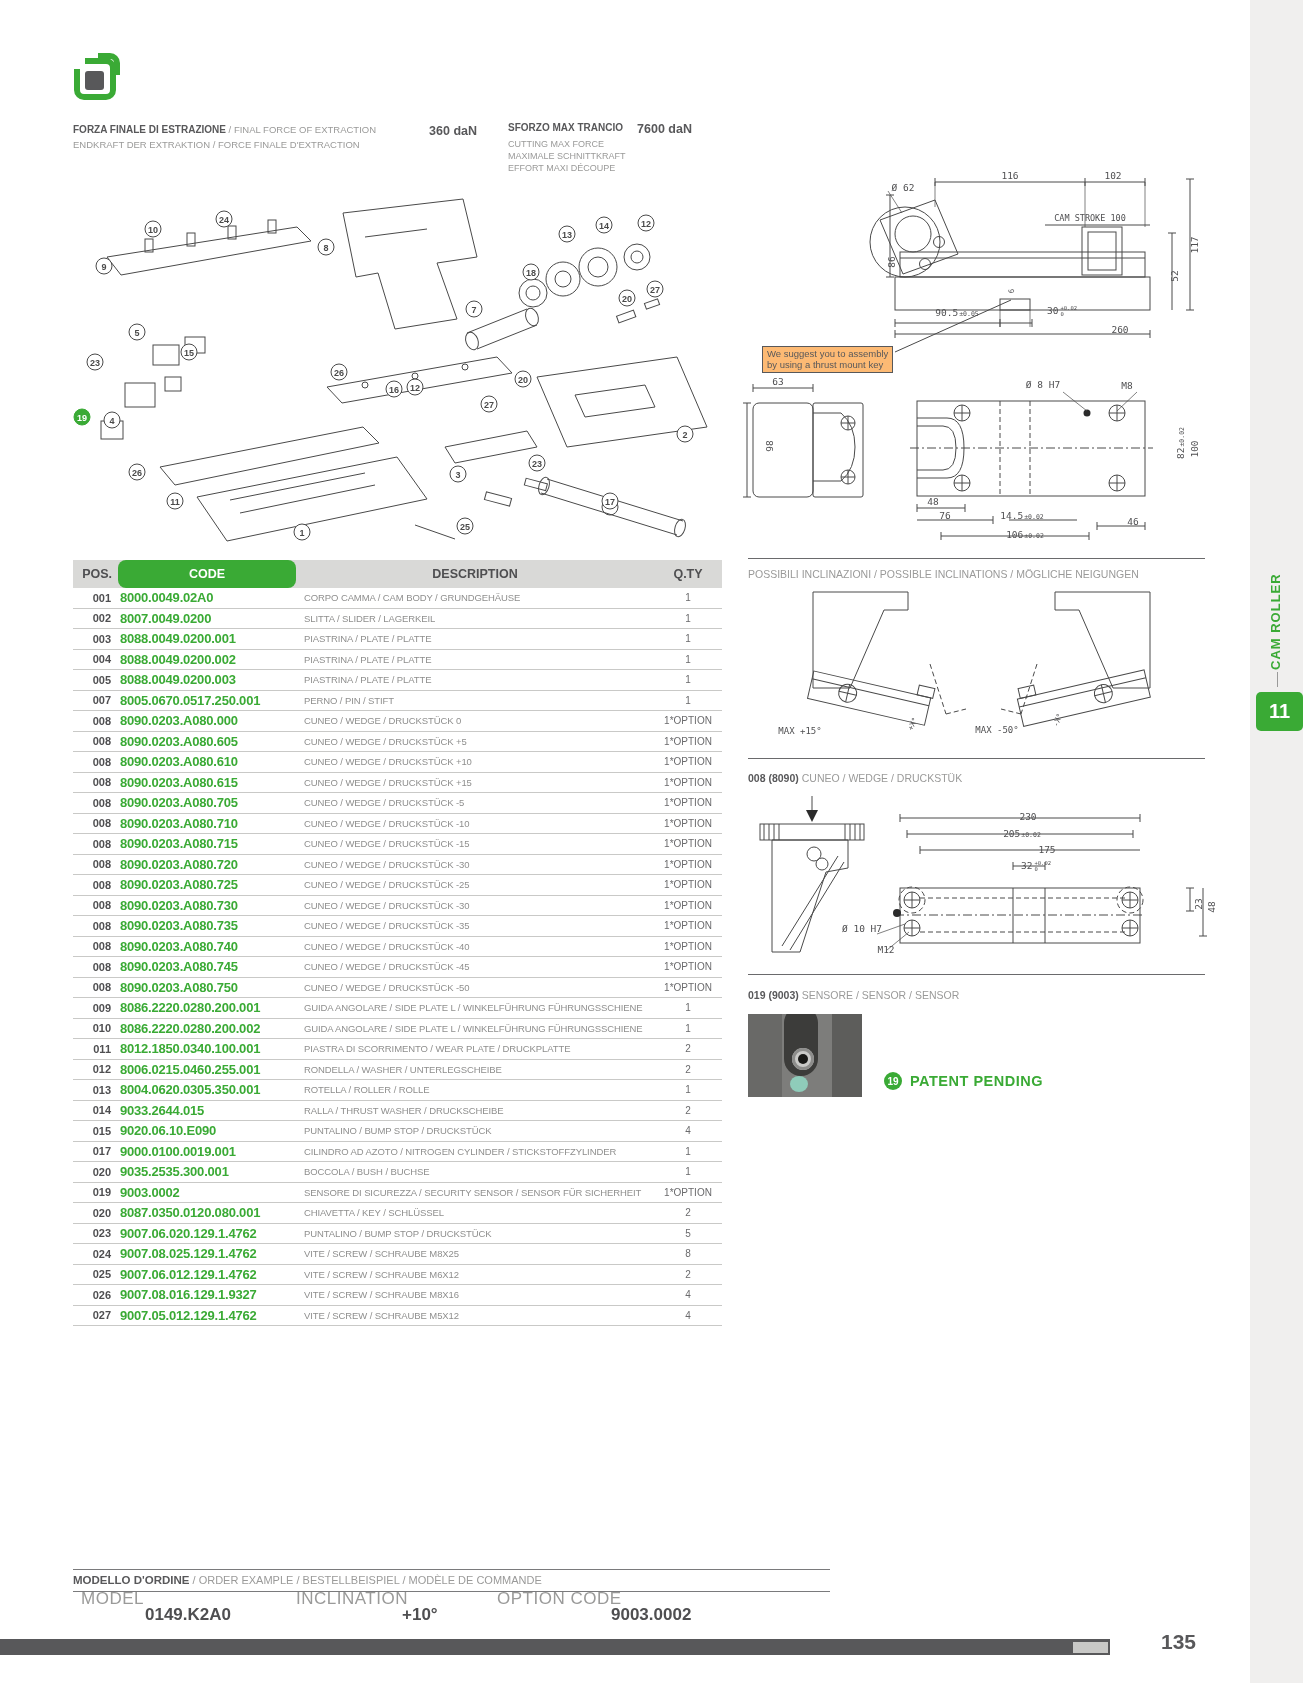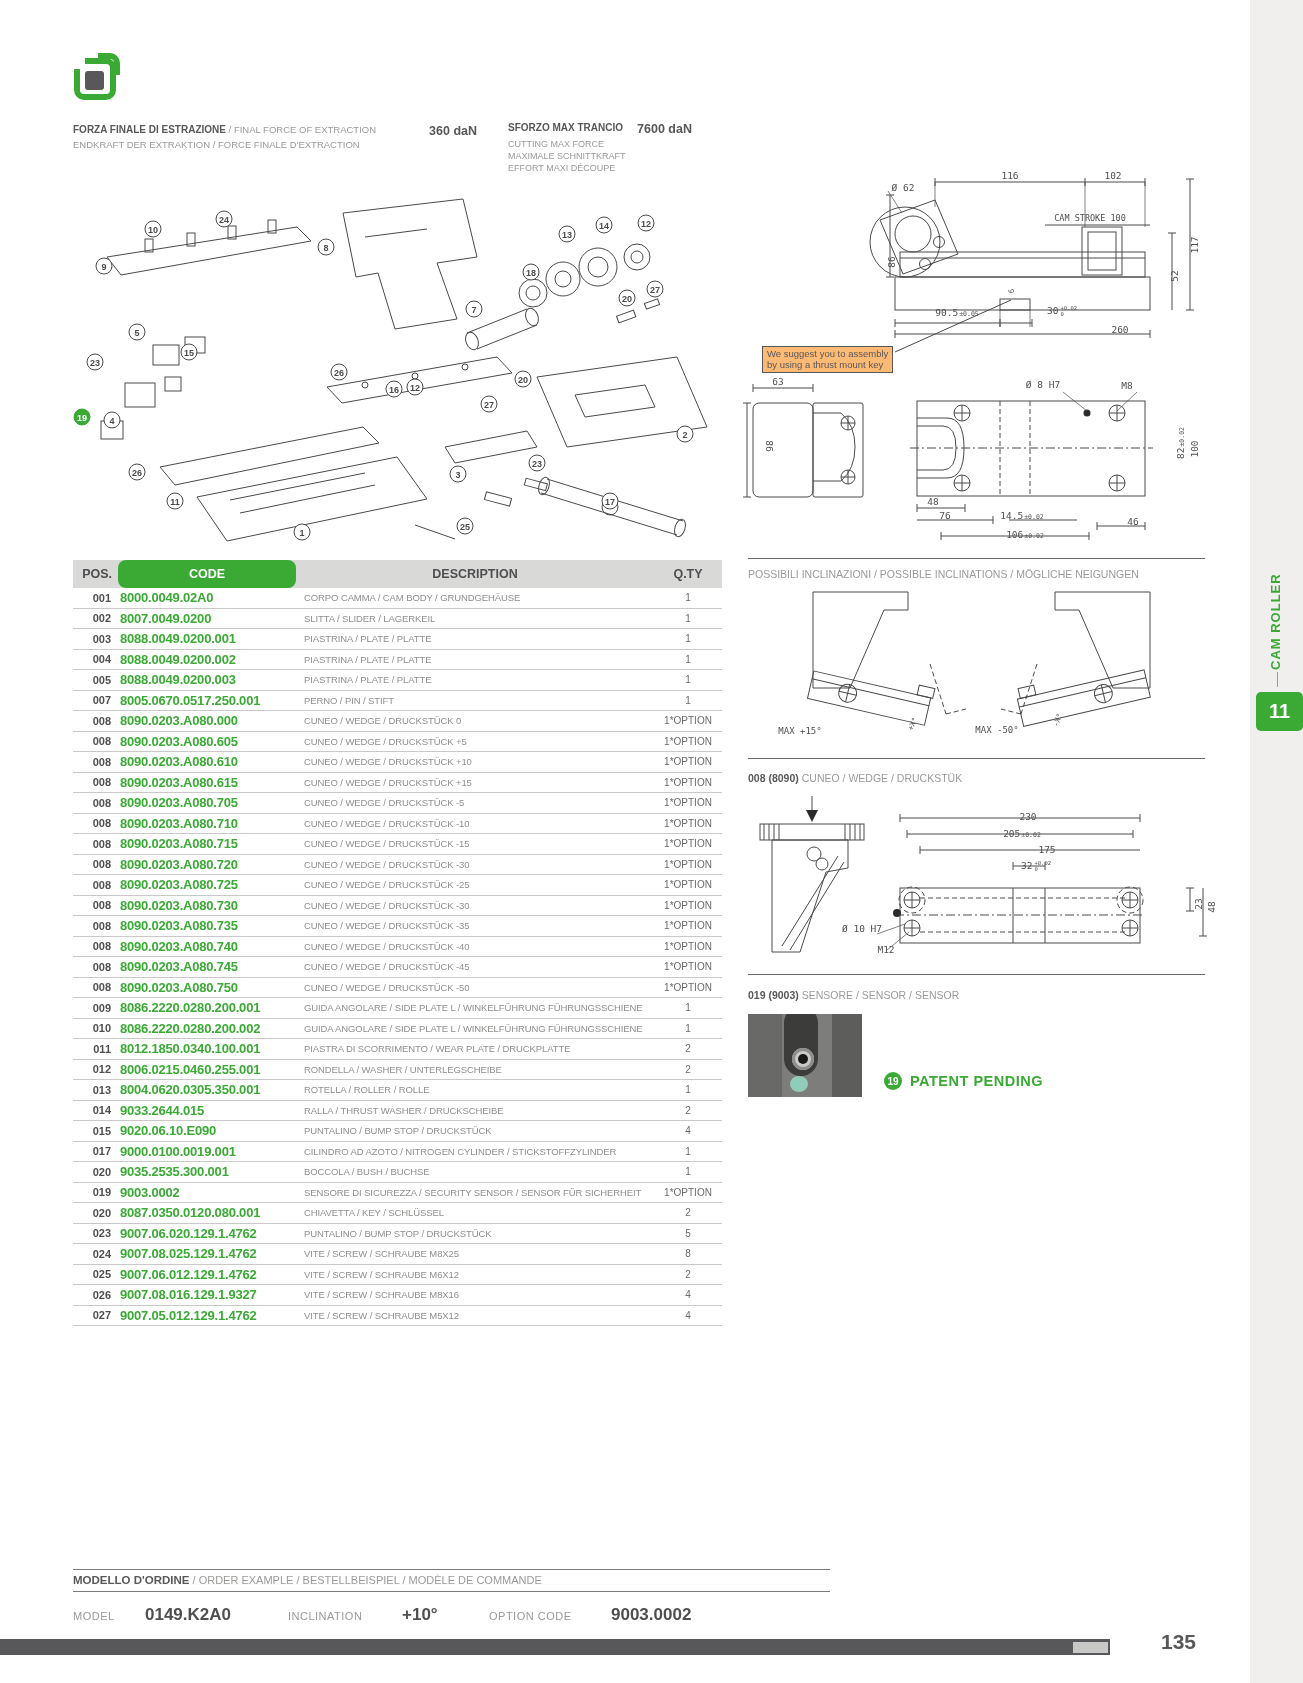--- a/index.html
+++ b/index.html
@@ -90,21 +90,21 @@
   .td-pos{font-size:11px;font-weight:bold;color:#4f4f51;text-align:right;padding-right:7px;}
   .td-code{font-size:13px;font-weight:bold;color:#3aaa35;letter-spacing:-.2px;padding-left:2px;}
   .td-desc{font-size:9.5px;color:#8f8f8e;letter-spacing:-.1px;}
   .td-qty{font-size:10px;color:#6a6a6c;text-align:center;}
   
   .order{position:absolute;left:73px;top:1569px;width:757px;}
   .order-title{border-top:1px solid #7a7a7c;border-bottom:1px solid #7a7a7c;padding:4px 0 5px 0;
                font-size:11px;color:#9a9a99;}
   .order-title b{color:#58585a;font-size:11.5px;}
   .order-row{position:relative;height:30px;margin-top:5px;}
-  .olabel{position:absolute;bottom:5px;font-size:11px;color:#9a9a99;letter-spacing:.5px;}
+  .olabel{position:absolute;bottom:18px;font-size:17px;color:#9a9a99;letter-spacing:.5px;margin-left:8px;}
   .oval{position:absolute;bottom:2px;font-size:17px;font-weight:bold;color:#4f4f51;}
   
   .foot-bar{position:absolute;left:0;top:1639px;width:1110px;height:16px;background:#58585a;}
   .foot-sq{position:absolute;left:1073px;top:1642px;width:35px;height:11px;background:#c8c8c6;}
   .pagenum{position:absolute;left:1120px;top:1630px;width:76px;text-align:right;font-size:21px;
            font-weight:bold;color:#58585a;}
 </style>
 </head>
 <body>
 

